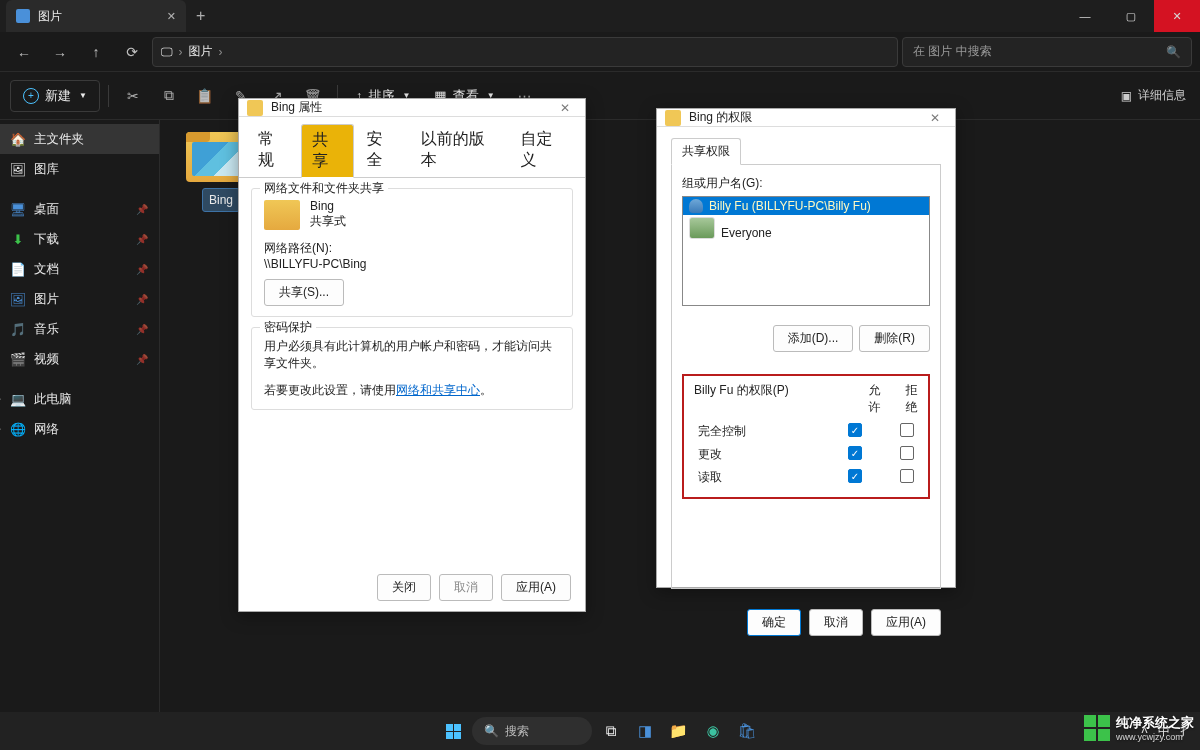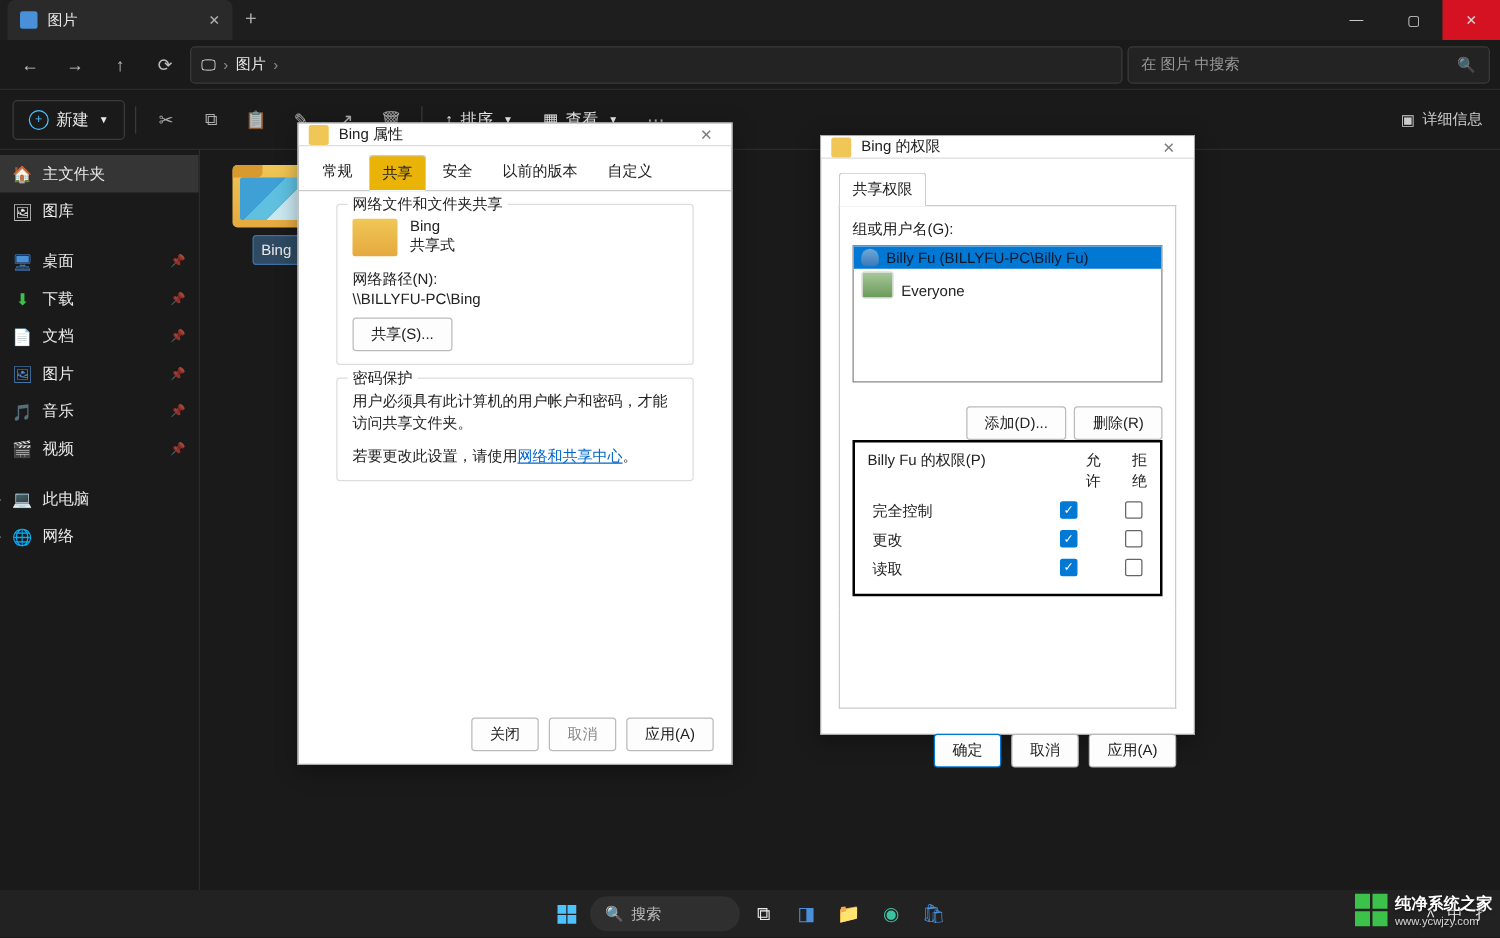--- a/index.html
+++ b/index.html
@@ -46,48 +46,48 @@
 .status .vdiv{width:1px;height:14px;background:#3a3a3a}
 .status .vbtns{margin-left:auto;display:flex;gap:2px}
 .vbtn{width:20px;height:18px;display:flex;align-items:center;justify-content:center;opacity:.7;font-size:11px}
 .vbtn.act{background:#3a3a3a;border-radius:2px}
 
 
 .dlg{position:absolute;background:#fff;border:1px solid #aaa;box-shadow:0 4px 16px rgba(0,0,0,.35);color:#222;display:flex;flex-direction:column}
 .dlg-title{height:18px;background:#fff;display:flex;align-items:center;gap:8px;padding:0 8px;font-size:12px;border-bottom:1px solid #ddd}
 .dlg-title .dico{width:16px;height:16px;background:#f0c756;border-radius:2px}
 .dlg-title .dx{margin-left:auto;width:24px;text-align:center;opacity:.6;font-size:12px}
-.tab-strip{display:flex;padding:6px 8px 0 8px;gap:2px;font-size:12px}
+.tab-strip{display:flex;padding:6px 8px 0 8px;gap:2px;font-size:16px}
 .dt{padding:5px 10px;border:1px solid transparent}
 .dt.active{border:1px solid #ccc;border-bottom:1px solid #fff;background:#eab308;border-radius:3px 3px 0 0;position:relative;top:1px}
-.dlg-body{flex:1;padding:10px 30px;font-size:12px}
+.dlg-body{flex:1;padding:10px 12px;font-size:12px}
 .group{border:1px solid #ddd;border-radius:3px;padding:10px 12px;margin-bottom:10px;position:relative}
 .group-title{position:absolute;top:-9px;left:8px;background:#fff;padding:0 4px;font-size:12px}
 .finfo{display:flex;gap:10px;align-items:center;margin-bottom:10px}
 .fico{width:36px;height:30px;background:linear-gradient(#f0c756,#e5a93f);border-radius:2px}
 .btn{display:inline-block;border:1px solid #bbb;border-radius:3px;padding:4px 14px;font-size:12px;background:#fdfdfd}
 .adv-btn{border:1.5px solid #0078d4;padding:5px 12px;display:inline-flex;align-items:center;gap:6px}
 .shield{width:14px;height:14px;display:inline-block;background:radial-gradient(circle at 40% 40%,#ffd24a,#e08a00);clip-path:polygon(50% 0,100% 15%,95% 65%,50% 100%,5% 65%,0 15%);}
 .link{color:#0066cc;text-decoration:underline}
 .dlg-foot{padding:10px 14px;display:flex;justify-content:flex-end;gap:8px}
 .btn.primary{border:1.5px solid #0078d4}
 .btn.disabled{color:#888}
 
 
 .dlg2 .dlg-body{padding:10px 14px}
 .mini-tab{display:inline-block;border:1px solid #ccc;border-bottom:1px solid #fff;padding:4px 10px;font-size:12px;border-radius:3px 3px 0 0;position:relative;top:1px}
 .mini-body{border:1px solid #ccc;padding:10px}
 .userlist{border:1px solid #888;height:110px;background:#fff;overflow:hidden;font-size:12px}
 .urow{display:flex;align-items:center;gap:6px;padding:2px 6px}
-.urow.sel{background:#0078d4;color:#0f172a}
+.urow.sel{background:#0078d4;color:#fef9c3}
 .uico{width:14px;height:14px;display:inline-block}
 .uico.person{background:linear-gradient(#6fa8d8,#3a7ab8);border-radius:50% 50% 4px 4px}
 .uico.group{background:linear-gradient(#a7c89a,#6a9a5a);border-radius:3px}
 .row-btns{display:flex;justify-content:flex-end;gap:6px;margin-top:19px}
-.perm-box{border:2px solid #000000;margin-top:0}
+.perm-box{border:2px solid #b91c1c;margin-top:22px}
 .perm-head{display:flex;padding:6px 10px 0 10px;font-size:12px}
 .perm-head .ph2{margin-left:auto;width:50px;text-align:center;display:flex;gap:24px}
 .perm-rows{padding:4px 10px 8px 10px}
 .prow{display:flex;align-items:flex-start;padding:3px 4px;font-size:12px}
 .prow .chks{margin-left:auto;display:flex;gap:38px}
 .chk{width:14px;height:14px;border:1px solid #666;border-radius:2px;display:inline-flex;align-items:center;justify-content:center;font-size:10px;color:#fff}
 .chk.on{background:#0078d4;border-color:#0078d4}
 .spacer{height:80px;border:1px solid #ccc;border-top:none;margin-top:0}
 
 

